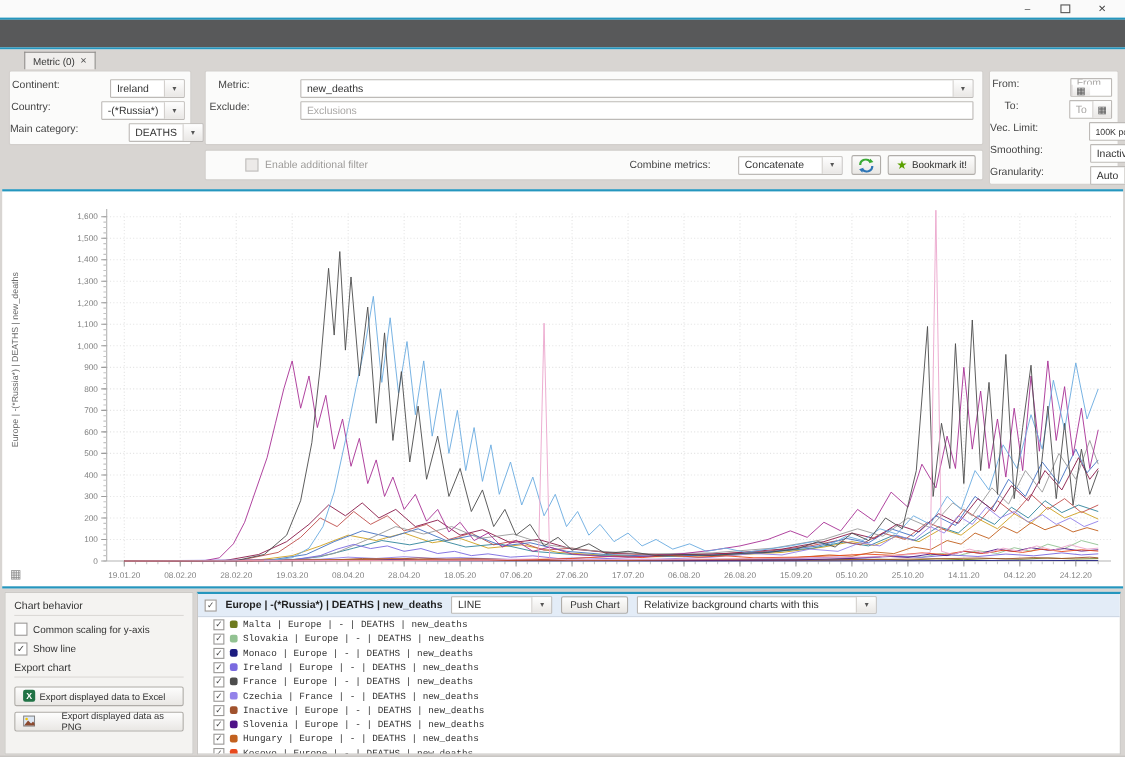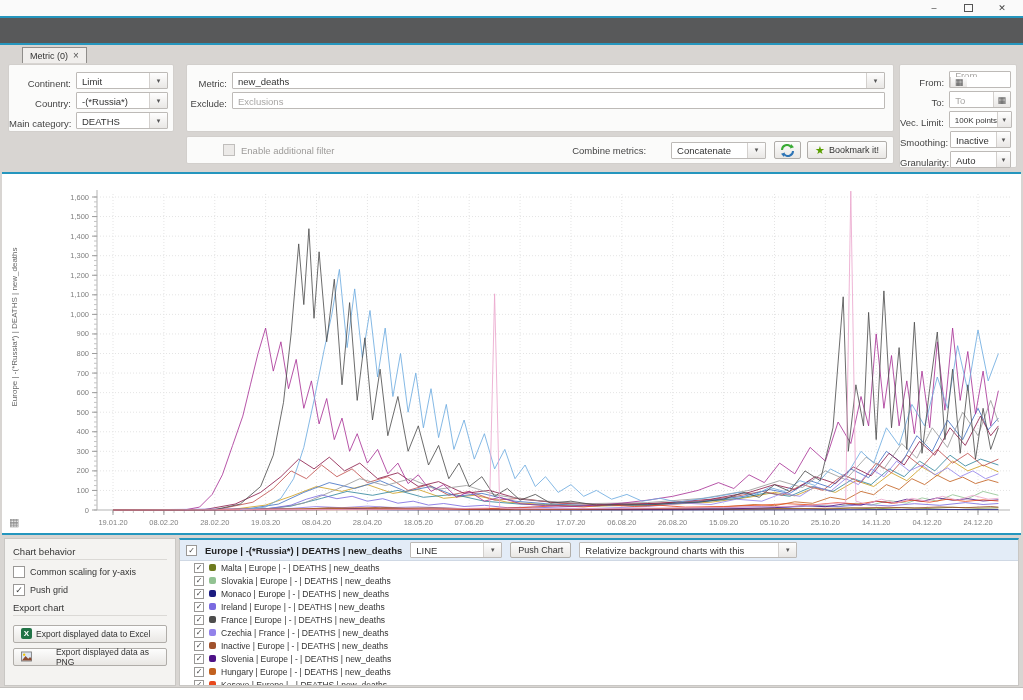--- a/index.html
+++ b/index.html
@@ -12,21 +12,21 @@
   .maxglyph{width:7px;height:6px;border:1px solid #555;display:inline-block;}
   .accent1{left:0;top:16px;width:1023px;height:2px;background:#2596be;}
   .darkband{left:0;top:18px;width:1023px;height:25px;background:#58595a;}
   .accent2{left:0;top:43px;width:1023px;height:2px;background:#2596be;}
   .workspace{left:0;top:45px;width:1023px;height:642px;background:#d8d5d2;border-bottom:1px solid #c2c0bd;}
   
   .tab{position:absolute;left:22px;top:2px;height:15px;background:#f0eeec;border:1px solid #8f8d8a;border-bottom:none;display:flex;align-items:center;gap:5px;padding:0 7px;font-size:9px;color:#333;}
   .tabclose{color:#555;font-size:10px;line-height:9px;}
   
   .gbox{position:absolute;background:#fbfbfa;border:1px solid #d2cfcc;border-radius:2px;box-sizing:border-box;}
-  .frow{display:flex;align-items:flex-end;margin-bottom:3px;}
+  .frow{display:flex;align-items:flex-start;margin-bottom:3px;gap:41px;}
   .flbl{text-align:right;font-size:9.5px;color:#444;margin-right:5px;white-space:nowrap;}
   .fld{background:#fff;border:1px solid #bdbab7;height:17px;box-sizing:border-box;display:flex;align-items:stretch;font-size:9.5px;color:#333;border-radius:1px;}
   .fld .txt{padding:1px 5px 0 5px;flex:1;white-space:nowrap;overflow:hidden;display:flex;align-items:center;}
   .ph{color:#a8a6a4;}
   .arrbtn{width:17px;border-left:1px solid #d3d0cd;background:linear-gradient(#fefefe,#e9e7e5);display:flex;align-items:center;justify-content:center;font-size:7px;color:#555;}
   .calbtn{width:16px;border-left:1px solid #d3d0cd;background:linear-gradient(#fefefe,#e9e7e5);display:flex;align-items:center;justify-content:center;font-size:9px;color:#555;}
   .chk{width:10px;height:10px;background:#fff;border:1px solid #9a9896;display:inline-flex;align-items:center;justify-content:center;font-size:9px;line-height:9px;color:#444;box-sizing:content-box;flex:none;}
   .chk.off{color:transparent;}
   .chk.dis{background:#eceae8;border-color:#c0bebc;}
   .btn{background:linear-gradient(#fdfdfd,#e9e7e4);border:1px solid #b0ada9;border-radius:2px;font-size:9px;color:#333;display:inline-flex;align-items:center;gap:4px;padding:0 7px;height:18px;box-sizing:border-box;}
@@ -39,21 +39,21 @@
   .ptitle{font-size:9.5px;color:#333;margin-bottom:2px;}
   .psep{border:none;border-top:1px solid #dbd9d6;margin:2px 0 6px 0;}
   .crow{display:flex;align-items:center;gap:5px;font-size:9px;color:#333;margin-bottom:6px;}
   .exbtn{width:154px;justify-content:flex-start;margin-bottom:5px;}
   .xlicon{width:11px;height:11px;background:#217346;color:#fff;font-size:8px;font-weight:bold;display:inline-flex;align-items:center;justify-content:center;border-radius:2px;flex:none;}
   .rightpanel{left:179px;top:538px;width:840px;height:148px;background:#fff;border:1px solid #c9c7c4;border-top:2px solid #2596be;box-sizing:border-box;overflow:hidden;}
   .shead{height:20px;background:#e3ecf7;border-bottom:1px solid #cfd8e4;display:flex;align-items:center;gap:8px;padding:0 6px;}
   .sheadtitle{font-size:9.5px;font-weight:bold;color:#222;white-space:nowrap;}
   .slist .srow{display:flex;align-items:center;gap:5px;height:13px;padding-left:14px;}
   .sdot{width:7px;height:7px;border-radius:2px;flex:none;}
-  .slbl{font-size:8.5px;color:#333;white-space:nowrap;}
+  .slbl{font-size:8.5px;color:#333;white-space:nowrap;font-family:Liberation Mono, monospace;}
   .schk{width:8px;height:8px;font-size:8px;line-height:8px;}
   text{font-family:"Liberation Sans",sans-serif;}
 </style>
 </head>
 <body>
 
 <div class="abs titlebar">
   <div class="wcontrols" style="position:absolute;right:4px;top:0;height:16px;display:flex;align-items:center;">
     <span class="wbtn">–</span>
     <span class="wbtn">
@@ -70,21 +70,21 @@
 
   <div class="tab">
     <span>Metric (0)</span>
     <span class="tabclose">×</span>
   </div>
 
   <div class="gbox" style="left:8px;top:19px;width:166px;height:68px;padding:7px 5px 0 0;">
     <div class="frow">
       <span class="flbl" style="width:62px;">Continent:</span>
       <div class="fld" style="width:92px;">
-        <span class="txt">Limit</span>
+        <span class="txt">Ireland</span>
         <span class="arrbtn">▾</span>
       </div>
     </div>
     <div class="frow">
       <span class="flbl" style="width:62px;">Country:</span>
       <div class="fld" style="width:92px;">
         <span class="txt">-(*Russia*)</span>
         <span class="arrbtn">▾</span>
       </div>
     </div>
@@ -461,21 +461,21 @@
 
   <div class="abs leftpanel" style="top:493px;">
     <div class="ptitle">Chart behavior</div>
     <hr class="psep">
     <div class="crow">
       <span class="chk off">✓</span>
       <span>Common scaling for y-axis</span>
     </div>
     <div class="crow">
       <span class="chk">✓</span>
-      <span>Push grid</span>
+      <span>Show line</span>
     </div>
     <div class="ptitle" style="margin-top:4px;">Export chart</div>
     <hr class="psep">
     <div class="btn exbtn">
       <span class="xlicon">X</span>
       <span style="font-size:8.5px;">Export displayed data to Excel</span>
     </div>
     <div class="btn exbtn">
       <svg width="12" height="11" viewBox="0 0 12 11">
         <rect x="0.5" y="0.5" width="11" height="10" fill="#dce6f2" stroke="#7f7f7f"></rect>

